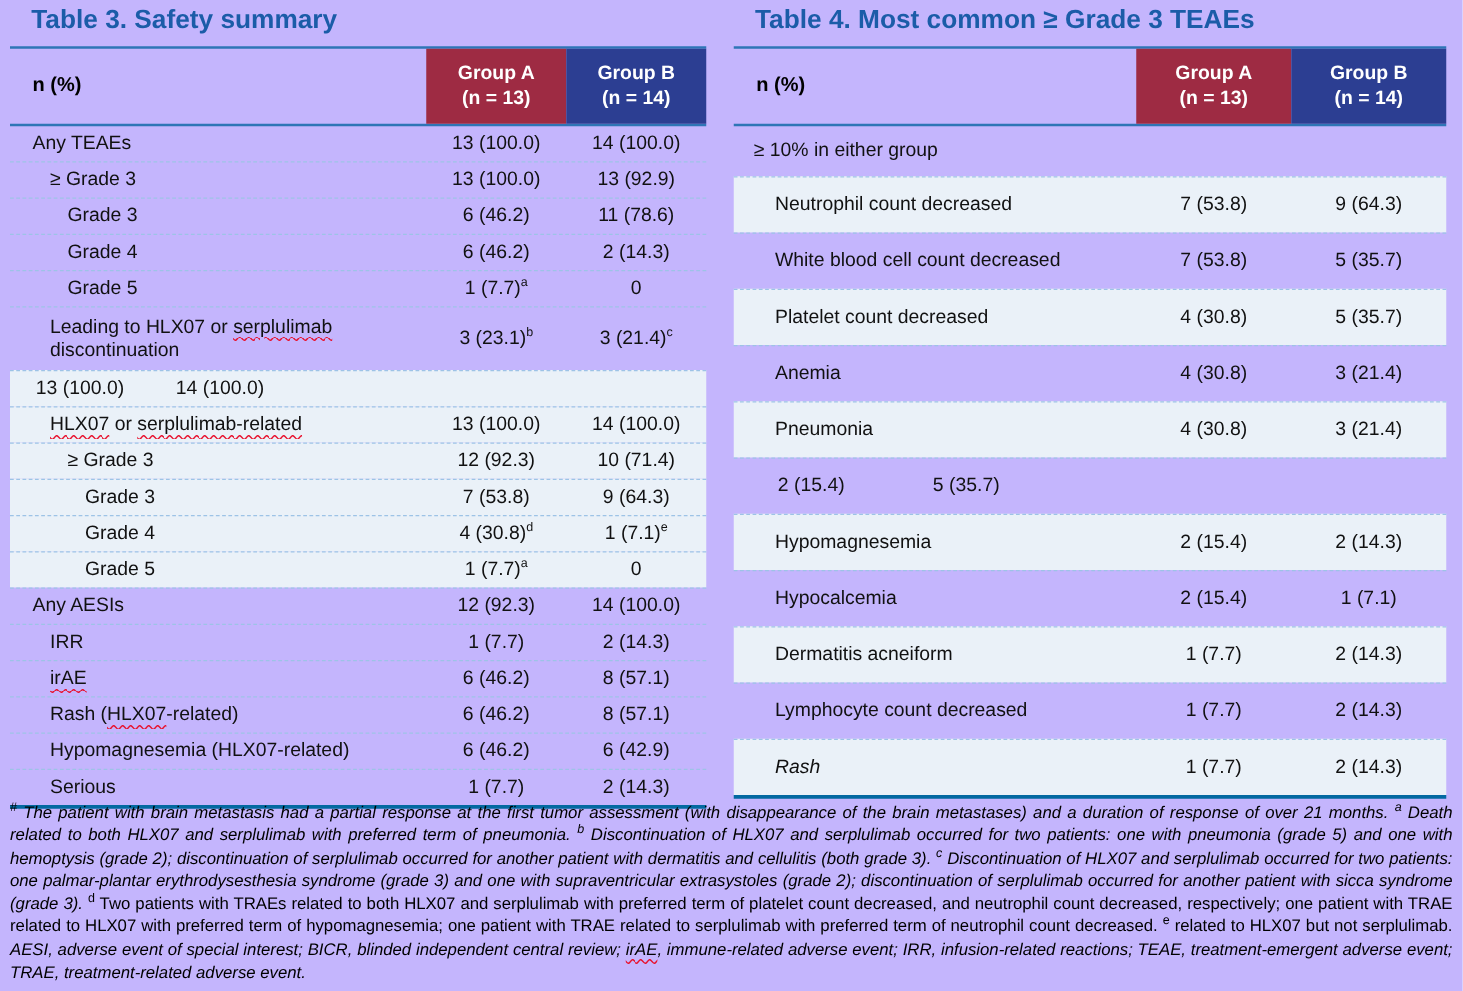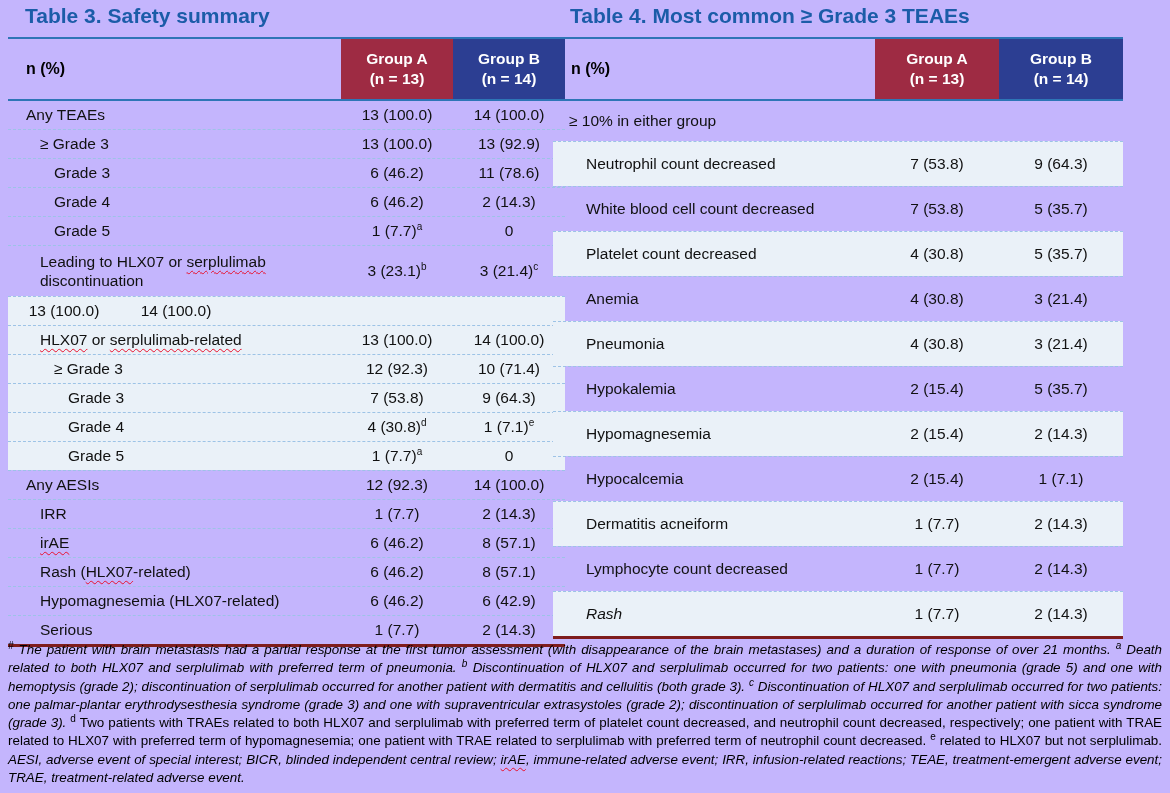--- a/index.html
+++ b/index.html
@@ -1,34 +1,34 @@
 <!DOCTYPE html>
 <html><head>
 <meta charset="utf-8">
 <style>
   html,body{margin:0;padding:0;background:#ffffff;}
   body{width:1170px;height:793px;font-family:"Liberation Sans",sans-serif;color:#111;overflow:hidden;}
   .page{position:relative;width:1170px;height:793px;background:#c4b5fd;}
 
   .tbl{position:absolute;top:0;}
   .tbl3{left:8px;width:557px;}
-  .tbl4{left:553px;width:570px;}
+  .tbl4{left:587px;width:570px;}
 
   .tbl-title{margin:4px 0 9px 0;padding-left:17px;font-size:21px;font-weight:bold;color:#1B5CA8;letter-spacing:0;}
 
   .table{border-top:2px solid #2E75B6;}
   .header-row{display:flex;align-items:stretch;height:60px;border-bottom:2px solid #2E75B6;}
   .header-label{flex:1;display:flex;align-items:center;padding-left:18px;font-weight:bold;font-size:16px;color:#000;}
   .hgroup{color:#fff;font-weight:bold;font-size:15.5px;line-height:1.3;display:flex;flex-direction:column;align-items:center;justify-content:center;text-align:center;}
   .tbl3 .hgroup{width:112px;}
   .tbl4 .hgroup{width:124px;}
   .ga{background:#9E2B43;}
   .gb{background:#2C3E92;}
 
-  .rows{border-bottom:3px solid #7f1d1d;}
+  .rows{border-bottom:3px solid #0369a1;}
   .row{display:flex;align-items:center;min-height:28px;font-size:15.5px;}
   .row + .row{border-top:1px dashed #9DC3E6;}
   .row.shaded{background:#EAF1F8;}
   .row.tall{min-height:50px;}
   .row .lbl{flex:1;line-height:1.25;padding-right:6px;}
   .row .val{text-align:center;}
   .tbl3 .row .val{width:112px;}
   .tbl4 .row .val{width:124px;}
   .t4row{min-height:44px;}
   .subrow{min-height:40px;}
@@ -193,21 +193,20 @@
             <div class="lbl" style="padding-left: 33px;"><span>Anemia</span></div>
             <div class="val"><span>4 (30.8)</span></div>
             <div class="val"><span>3 (21.4)</span></div>
           </div>
           <div class="row shaded t4row">
             <div class="lbl" style="padding-left: 33px;"><span>Pneumonia</span></div>
             <div class="val"><span>4 (30.8)</span></div>
             <div class="val"><span>3 (21.4)</span></div>
           </div>
           <div class="row t4row">
-            <div class="lbl" style="padding-left: 33px;"><span>Hypokalemia</span></div>
             <div class="val"><span>2 (15.4)</span></div>
             <div class="val"><span>5 (35.7)</span></div>
           </div>
           <div class="row shaded t4row">
             <div class="lbl" style="padding-left: 33px;"><span>Hypomagnesemia</span></div>
             <div class="val"><span>2 (15.4)</span></div>
             <div class="val"><span>2 (14.3)</span></div>
           </div>
           <div class="row t4row">
             <div class="lbl" style="padding-left: 33px;"><span>Hypocalcemia</span></div>

